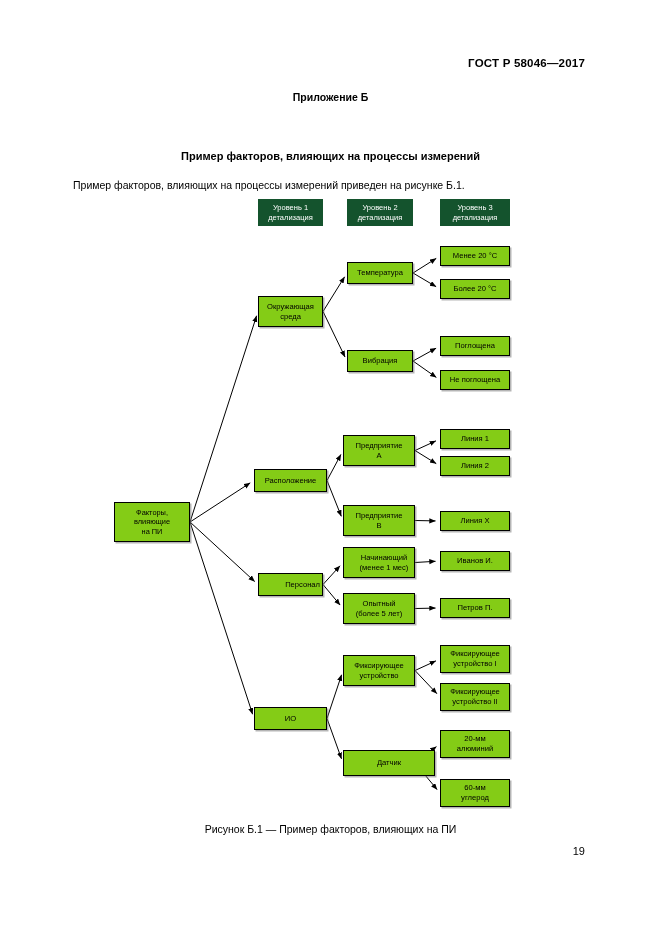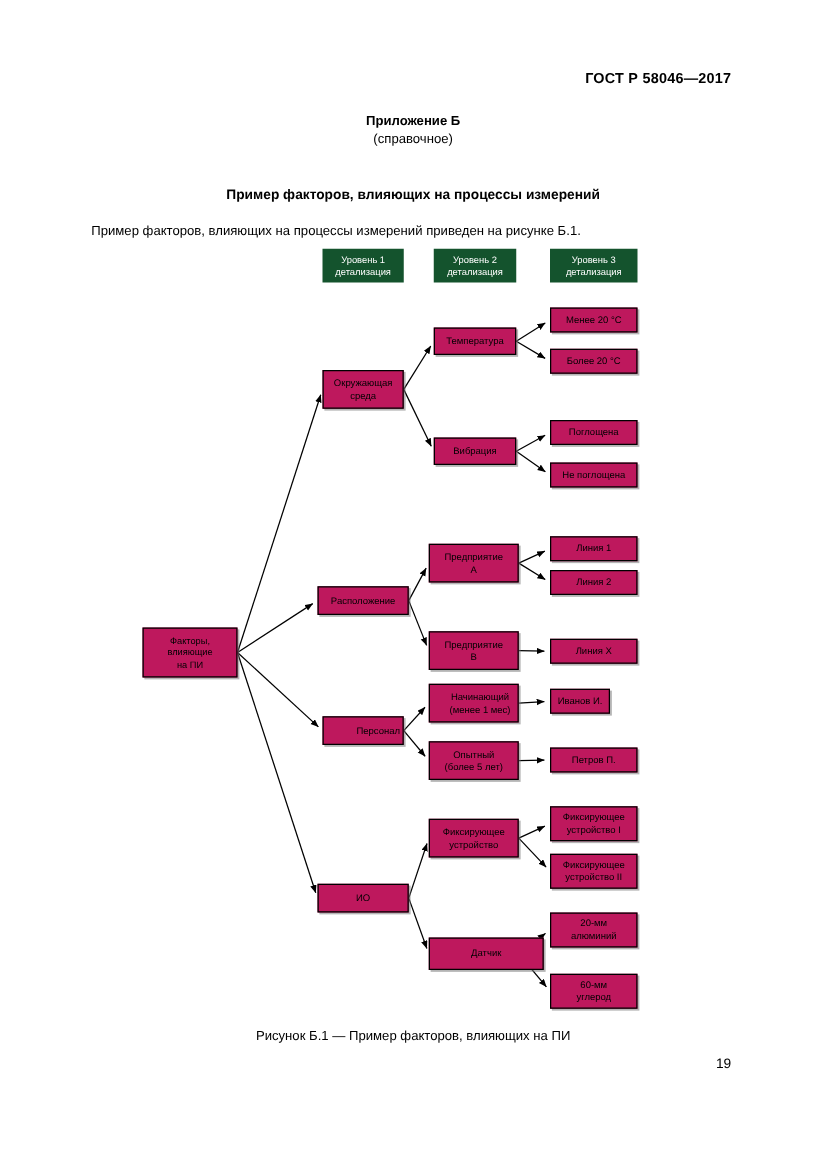--- a/index.html
+++ b/index.html
@@ -104,21 +104,21 @@
     display: flex;
     flex-direction: column;
     align-items: center;
     justify-content: center;
     box-sizing: border-box;
     padding: 1px 2px;
   }
 
   .node {
     position: absolute;
-    background: #be185d;
+    background: #84cc16;
     border: 1.2px solid #000000;
     box-sizing: border-box;
     font-size: 7.6px;
     line-height: 9.6px;
     text-align: center;
     display: flex;
     flex-direction: column;
     align-items: center;
     justify-content: center;
     padding: 0 2px;
@@ -127,21 +127,20 @@
   .node .ln { display: block; white-space: nowrap; }
   .node.root { font-size: 7.4px; }
 </style>
 </head>
 <body>
 
 <div class="page-header">ГОСТ Р 58046—2017</div>
 
 <div class="annex-title">
   <div>Приложение Б</div>
-  <div class="annex-sub">(справочное)</div>
 </div>
 
 <div class="section-title">Пример факторов, влияющих на процессы измерений</div>
 
 <div class="intro-par">Пример факторов, влияющих на процессы измерений приведен на рисунке Б.1.</div>
 
 <div id="diagram">
   <svg id="edges" viewBox="0 0 661 935" xmlns="http://www.w3.org/2000/svg">
     <defs>
       <marker id="arrow" markerWidth="7" markerHeight="7" refX="6.2" refY="2.6" orient="auto" markerUnits="strokeWidth">
@@ -249,21 +248,21 @@
     </div>
     <div class="node" style="left: 440px; top: 429px; width: 70px; height: 20px;">
       <span class="ln">Линия 1</span>
     </div>
     <div class="node" style="left: 440px; top: 456px; width: 70px; height: 20px; justify-content: center;">
       <span class="ln">Линия 2</span>
     </div>
     <div class="node" style="left: 440px; top: 511px; width: 70px; height: 20px;">
       <span class="ln">Линия Х</span>
     </div>
-    <div class="node" style="left: 440px; top: 551px; width: 48px; height: 20px;">
+    <div class="node" style="left: 440px; top: 551px; width: 70px; height: 20px;">
       <span class="ln">Иванов И.</span>
     </div>
     <div class="node" style="left: 440px; top: 598px; width: 70px; height: 20px;">
       <span class="ln">Петров П.</span>
     </div>
     <div class="node" style="left: 440px; top: 645px; width: 70px; height: 28px;">
       <span class="ln">Фиксирующее</span>
       <span class="ln">устройство I</span>
     </div>
     <div class="node" style="left: 440px; top: 683px; width: 70px; height: 28px;">

